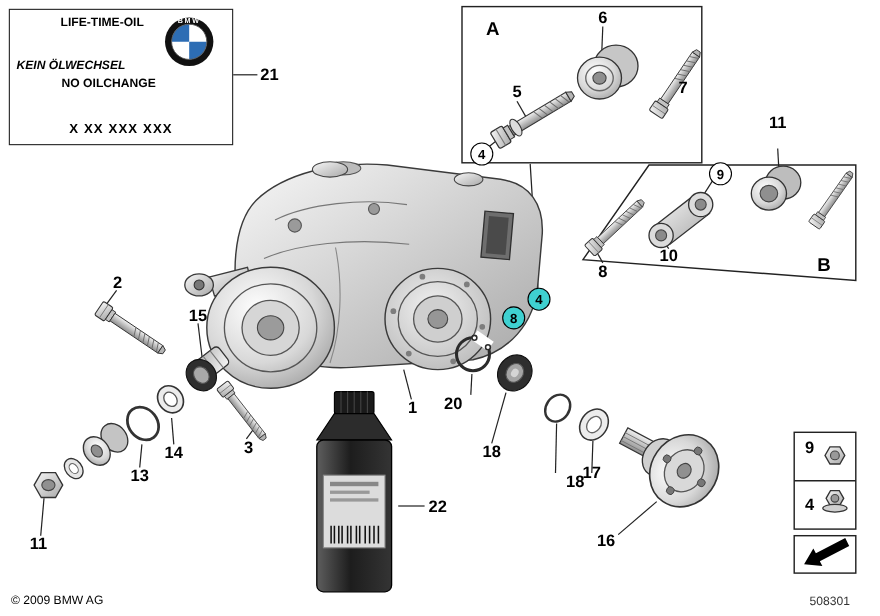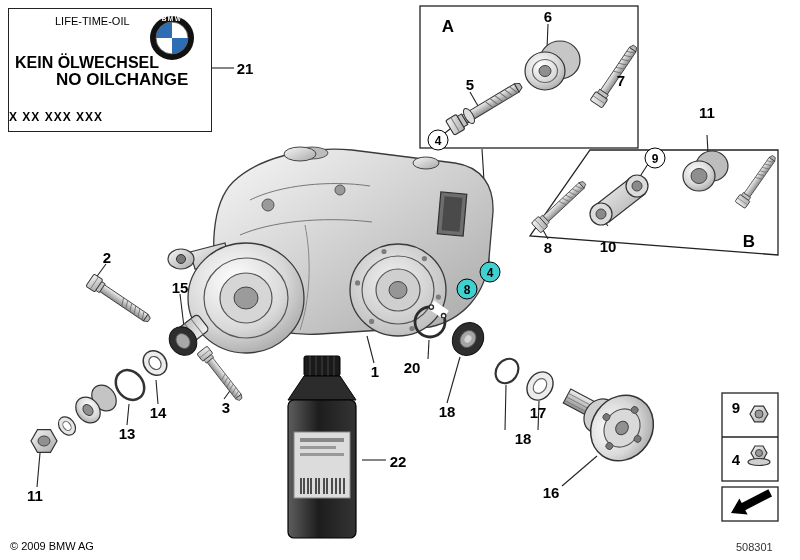--- a/index.html
+++ b/index.html
@@ -8,24 +8,24 @@
   .art{position:absolute;left:0;top:0;}
   .lbl{position:absolute;transform:translate(-50%,-50%);font-weight:bold;font-size:15px;
        white-space:nowrap;line-height:1;}
   .section-lbl{font-size:17px;}
   .circle{position:absolute;transform:translate(-50%,-50%);width:19px;height:19px;
           border:1.6px solid #000;border-radius:50%;background:#fff;display:flex;
           align-items:center;justify-content:center;font-weight:bold;font-size:12px;line-height:1;}
   .circle.hl{background:var(--highlight,#3fd1d1);}
   .infobox{position:absolute;left:8px;top:8px;width:202px;height:122px;border:1.5px solid #222;
            background:transparent;}
-  .info-title{position:absolute;left:6px;top:6px;font-size:11px;font-weight:normal;padding-left:40px;}
-  .info-de{position:absolute;left:6px;top:45px;font-size:16px;font-weight:bold;}
-  .info-en{position:absolute;left:6px;top:61px;font-size:17px;font-weight:bold;padding-left:41px;}
-  .info-code{position:absolute;left:0;right:0;bottom:7px;font-size:12px;
+  .info-title{position:absolute;left:6px;top:6px;font-size:11px;font-weight:bold;padding-left:40px;}
+  .info-de{position:absolute;left:6px;top:45px;font-size:11px;font-weight:bold;font-style:italic;}
+  .info-en{position:absolute;left:6px;top:61px;font-size:11px;font-weight:bold;padding-left:41px;}
+  .info-code{position:absolute;left:0;right:0;bottom:7px;text-align:center;font-size:12px;
              font-weight:bold;letter-spacing:1px;}
   .foot{position:absolute;font-size:11px;}
 </style>
 </head>
 <body>
 
 <div class="stage">
 
 <svg class="art" width="800" height="560" viewBox="0 0 800 560">
   <defs>
@@ -276,28 +276,28 @@
 <span class="lbl section-lbl" style="left:448px;top:26px">A</span>
 <span class="lbl section-lbl" style="left:749px;top:241px">B</span>
 
 <span class="lbl" style="left:375px;top:371px">1</span>
 <span class="lbl" style="left:107px;top:257px">2</span>
 <span class="lbl" style="left:226px;top:407px">3</span>
 <span class="lbl" style="left:470px;top:84px">5</span>
 <span class="lbl" style="left:548px;top:16px">6</span>
 <span class="lbl" style="left:621px;top:80px">7</span>
 <span class="lbl" style="left:548px;top:247px">8</span>
-<span class="lbl" style="left:608px;top:246px">10</span>
+<span class="lbl" style="left:608px;top:233px">10</span>
 <span class="lbl" style="left:707px;top:112px">11</span>
 <span class="lbl" style="left:35px;top:495px">11</span>
 <span class="lbl" style="left:127px;top:433px">13</span>
 <span class="lbl" style="left:158px;top:412px">14</span>
 <span class="lbl" style="left:180px;top:287px">15</span>
 <span class="lbl" style="left:551px;top:492px">16</span>
-<span class="lbl" style="left:538px;top:412px">17</span>
+<span class="lbl" style="left:538px;top:430px">17</span>
 <span class="lbl" style="left:523px;top:438px">18</span>
 <span class="lbl" style="left:447px;top:411px">18</span>
 <span class="lbl" style="left:412px;top:367px">20</span>
 <span class="lbl" style="left:245px;top:68px">21</span>
 <span class="lbl" style="left:398px;top:461px">22</span>
 
 <span class="circle" style="left:438px;top:140px">4</span>
 <span class="circle" style="left:655px;top:158px">9</span>
 <span class="circle hl" style="left:490px;top:272px">4</span>
 <span class="circle hl" style="left:467px;top:289px">8</span>

